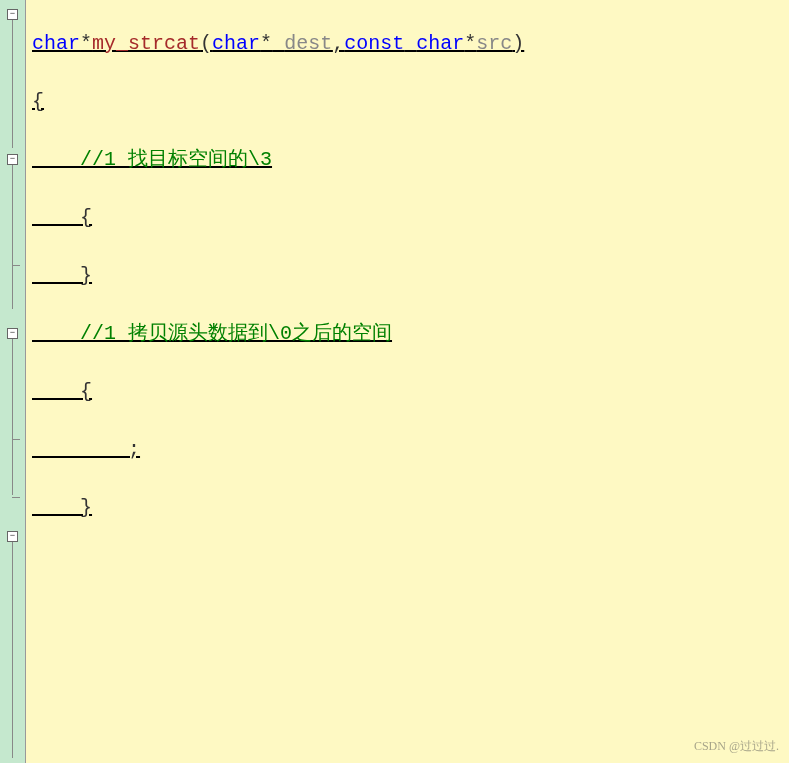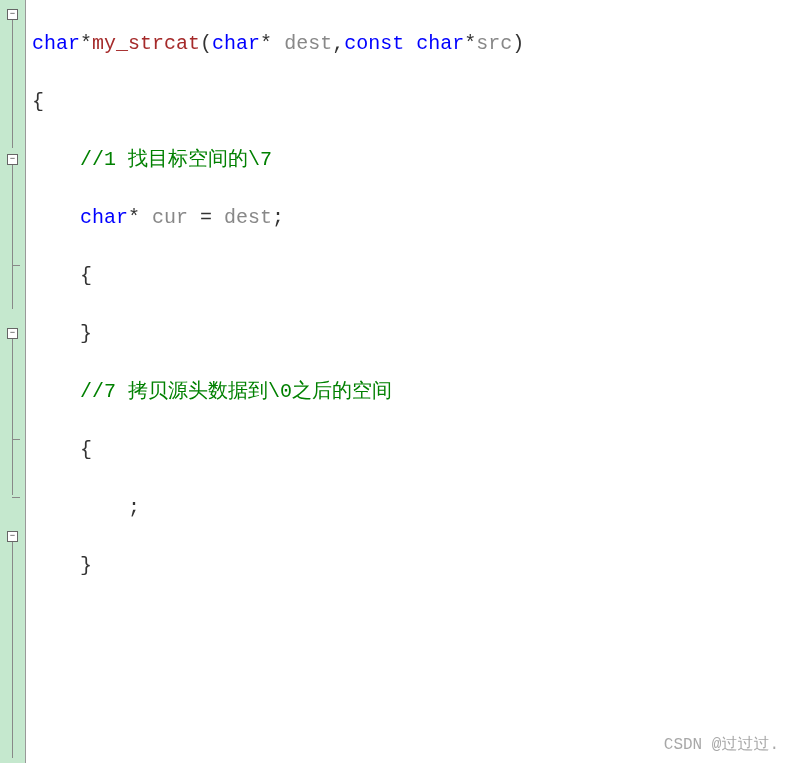--- a/index.html
+++ b/index.html
@@ -51,41 +51,42 @@
     .fold-end {
       position: absolute;
       left: 12px;
       width: 8px;
       height: 1px;
       background: #888;
     }
     .code-area {
       flex: 1;
       padding-left: 6px;
-      background: #ffffff;
+      background: #fef9c3;
       line-height: 29px;
       white-space: pre;
+      text-decoration: underline;
     }
     .code-line {
       height: 29px;
       display: block;
     }
     .kw { color: #0000ff; }
     .fn { color: #a52a2a; }
     .id { color: #888888; }
     .comment { color: #008000; }
     .chr { color: #9932cc; }
     .pn { color: #333; }
     .watermark {
       position: absolute;
       bottom: 8px;
       right: 10px;
-      font-size: 16px;
+      font-size: 12px;
       color: rgba(80,80,80,0.5);
-      font-family: Liberation Mono, monospace;
+      font-family: Liberation Serif, serif;
     }
   </style>
 </head>
 <body>
 
 <div class="editor">
   <div class="gutter">
     <div class="fold-marker" style="top:9px;">−</div>
     <div class="fold-line" style="top:20px; height:128px;"></div>
     <div class="fold-marker" style="top:154px;">−</div>
@@ -96,25 +97,24 @@
     <div class="fold-line" style="top:339px; height:100px;"></div>
     <div class="fold-end" style="top:439px;"></div>
     <div class="fold-line" style="top:439px; height:56px;"></div>
     <div class="fold-end" style="top:497px;"></div>
     <div class="fold-marker" style="top:531px;">−</div>
     <div class="fold-line" style="top:542px; height:216px;"></div>
   </div>
   <div class="code-area">
 <span class="code-line"><span class="kw">char</span><span class="pn">*</span><span class="fn">my_strcat</span><span class="pn">(</span><span class="kw">char</span><span class="pn">*</span> <span class="id">dest</span><span class="pn">,</span><span class="kw">const</span> <span class="kw">char</span><span class="pn">*</span><span class="id">src</span><span class="pn">)</span></span>
 <span class="code-line"><span class="pn">{</span></span>
-<span class="code-line">    <span class="comment">//1 找目标空间的\7</span></span>
-<span class="code-line">    <span class="kw">char</span><span class="pn">*</span> <span class="id">cur</span><span class="pn"> = </span><span class="id">dest</span><span class="pn">;</span></span>
+<span class="code-line">    <span class="comment">//1 找目标空间的\3</span></span>
 <span class="code-line">    <span class="pn">{</span></span>
 <span class="code-line">    <span class="pn">}</span></span>
-<span class="code-line">    <span class="comment">//7 拷贝源头数据到\0之后的空间</span></span>
+<span class="code-line">    <span class="comment">//1 拷贝源头数据到\0之后的空间</span></span>
 <span class="code-line">    <span class="pn">{</span></span>
 <span class="code-line">        <span class="pn">;</span></span>
 <span class="code-line">    <span class="pn">}</span></span>
 
 
 
 
 
 
 

